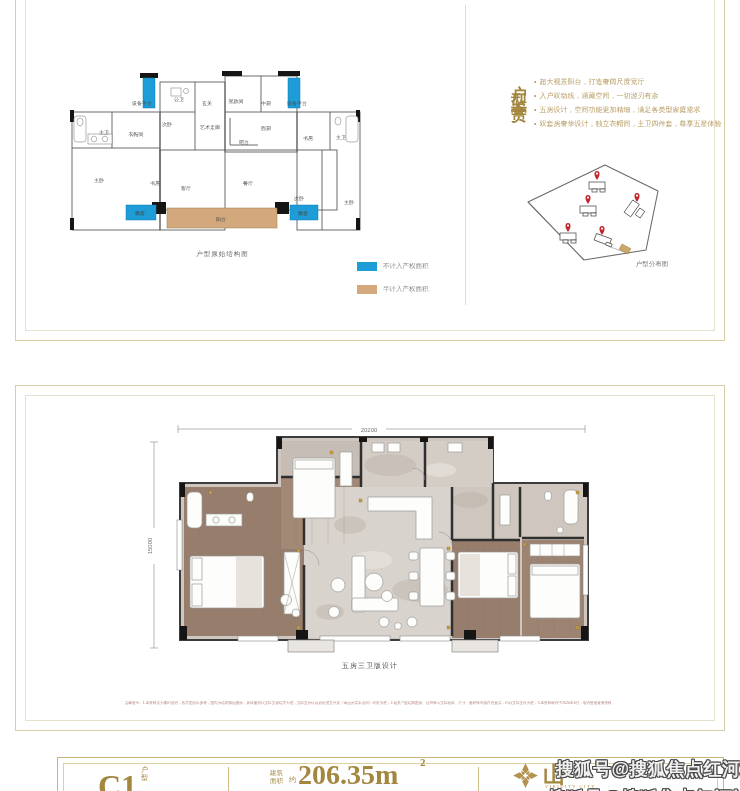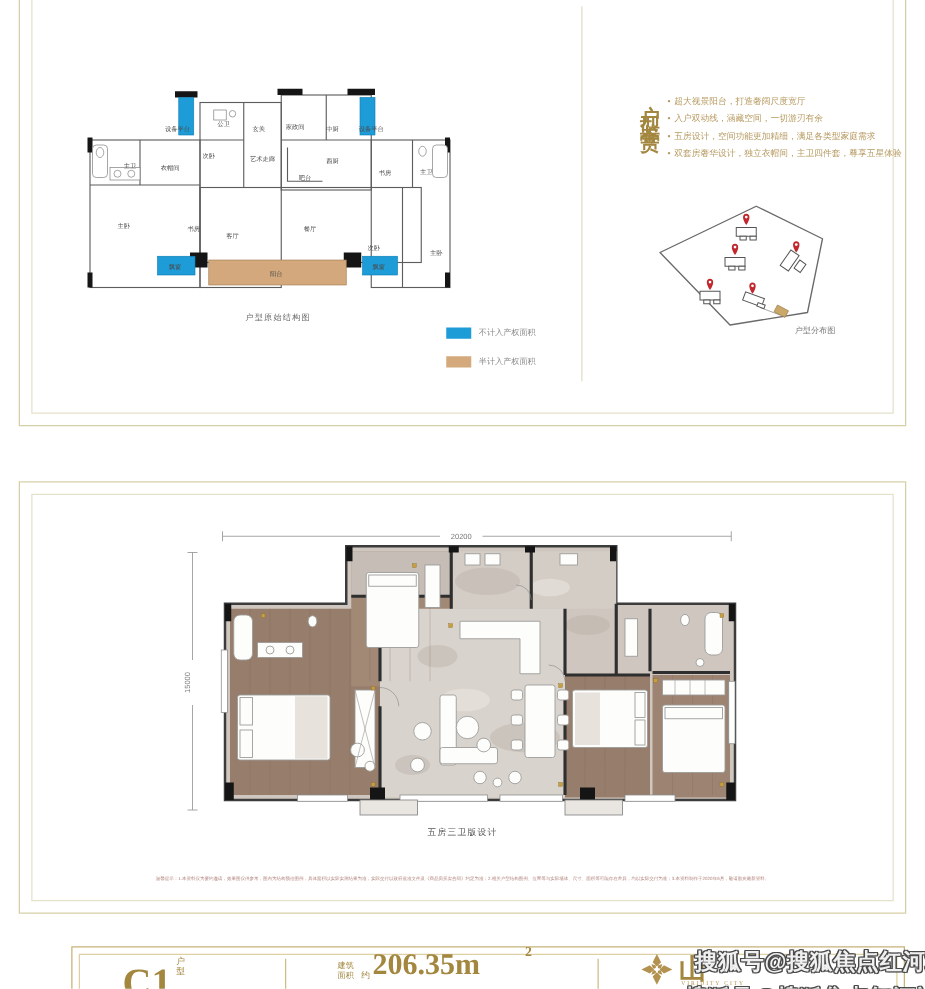--- a/index.html
+++ b/index.html
@@ -48,21 +48,21 @@
 
   
   .gold-serif { font-family:"Liberation Serif", serif; color:#a3873f; }
   #type-code { position:absolute; left:98px; top:768px; font-size:32px; font-weight:bold; }
   #type-label { position:absolute; left:141px; top:766px; font-size:7px; line-height:8px;
                 color:#a3873f; text-align:center; }
   .strip-div { position:absolute; top:767px; height:40px; width:1px; background:#cdbd85; }
   #area-prefix { position:absolute; left:270px; top:769px; font-size:6.5px; line-height:7.5px;
                  color:#a3873f; }
   #area-approx { position:absolute; left:289px; top:775px; font-size:7px; color:#a3873f; }
-  #area-value { position:absolute; left:298px; top:759px; font-size:24px; font-weight:bold; }
+  #area-value { position:absolute; left:298px; top:759px; font-size:28px; font-weight:bold; }
   #area-sup { position:absolute; left:420px; top:756px; font-size:11px; font-weight:bold;
               font-family:"Liberation Serif", serif; color:#a3873f; }
   #brand-logo { position:absolute; left:512px; top:762px; width:27px; height:27px; }
   #brand-char { position:absolute; left:543px; top:760px; font-size:22px; font-weight:bold; }
   #brand-caption { position:absolute; left:545px; top:784px; font-size:4.5px; letter-spacing:1.5px;
                    color:#b3924f; font-family:"Liberation Serif", serif; }
   .watermark { position:absolute; font-weight:bold; font-size:18px; color:#f0f0f0;
                letter-spacing:0.5px; white-space:nowrap;
                text-shadow:1px 1px 0 #4a4a4a,-1px -1px 0 #4a4a4a,1px -1px 0 #4a4a4a,
                            -1px 1px 0 #4a4a4a,0 1px 0 #4a4a4a,0 -1px 0 #4a4a4a,

